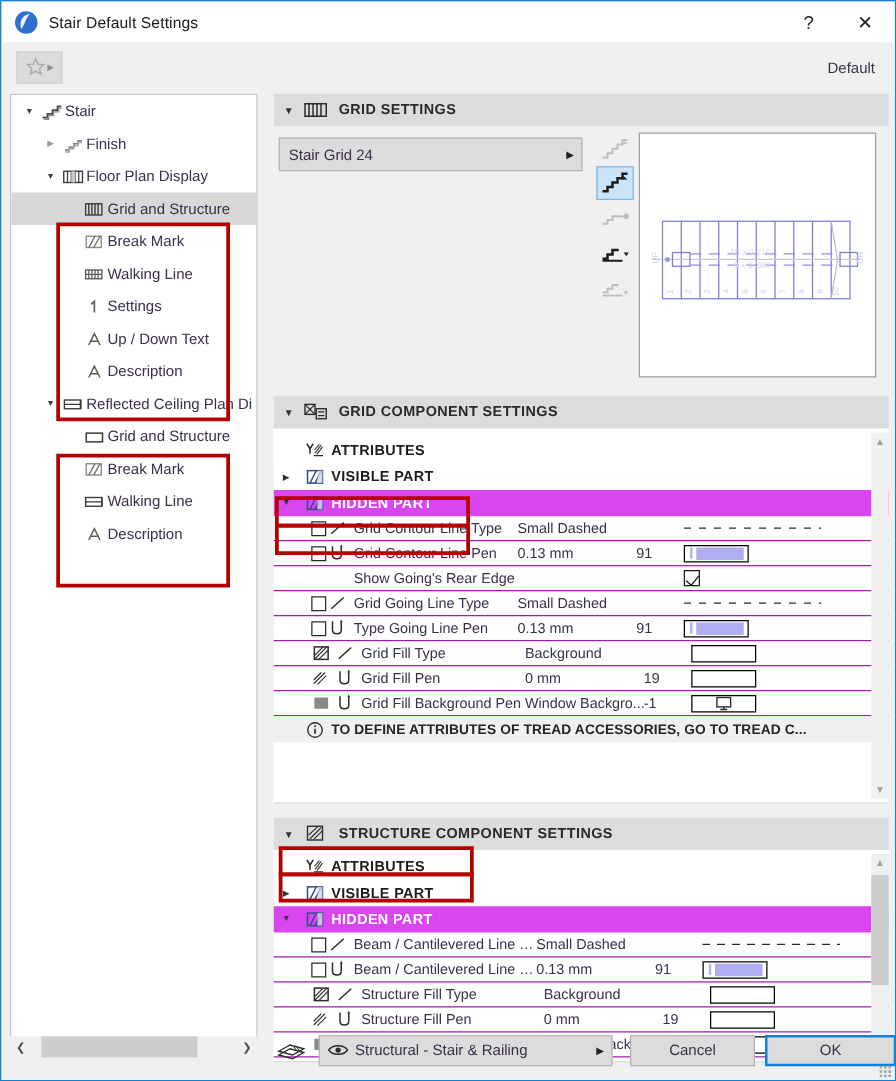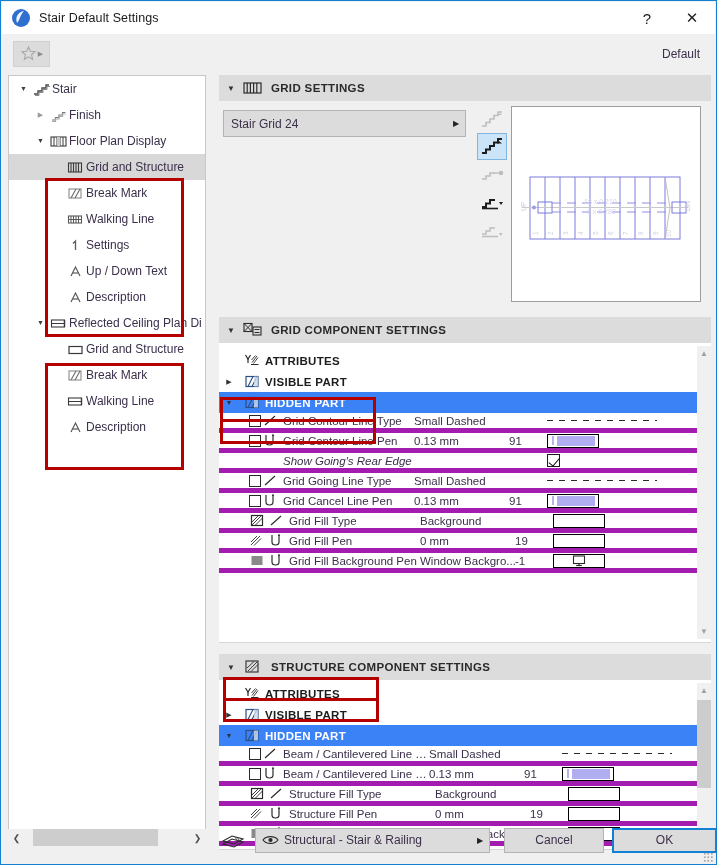--- a/index.html
+++ b/index.html
@@ -140,26 +140,26 @@
     overflow: hidden;
   }
 
   
   .tbl-wrap {
     position: relative; background: #ffffff;
     border-bottom: 1px solid #d6d6d6;
   }
   .srow {
     display: flex; align-items: center; height: 20px;
-    border-bottom: 5px solid #a21caf;
+    border-bottom: 1px solid #a21caf;
     white-space: nowrap;
   }
   .srow.grouprow { height: 21px; border-bottom: none; }
   .srow.attr { height: 21px; border-bottom: none; background:#fff; }
-  .srow.sel { background: #3b82f6; color: #ffffff; }
+  .srow.sel { background: #d946ef; color: #ffffff; }
   .srow.info { background: #f0f0f0; height: 21px; border-bottom: none; }
 
   .c-tw { width: 20px; flex: 0 0 20px; text-align: center; font-size: 7px; color: #333; }
   .c-ico { width: 26px; flex: 0 0 26px; display: flex; align-items: center; justify-content: center; }
   .c-ico2 { width: 18px; flex: 0 0 18px; display: flex; align-items: center; justify-content: center; }
   .c-chk {
     width: 12px; height: 12px; border: 1.3px solid #2a2a2a; background: #fff;
     flex: 0 0 12px;
   }
   .c-name {
@@ -662,21 +662,21 @@
             <span style="width:120px;flex:0 0 120px;display:flex;align-items:center;">
               <span class="swatch">
                 <span class="tick"></span>
                 <span class="fill"></span>
               </span>
             </span>
           </div>
           <div class="srow">
             <span style="width:30px;flex:0 0 30px;"></span>
             <span style="width:30px;flex:0 0 30px;"></span>
-            <span class="c-name" style="width:135px;flex:0 0 135px;padding-left:4px;font-style:italic;">Show Going's Rear Edge</span>
+            <span class="c-name" style="width:135px;flex:0 0 135px;padding-left:4px;">Show Going's Rear Edge</span>
             <span class="c-val" style="width:95px;flex:0 0 95px;"></span>
             <span class="c-num" style="width:38px;flex:0 0 38px;"></span>
             <span style="width:120px;flex:0 0 120px;display:flex;align-items:center;">
               <span class="ckbox"></span>
             </span>
           </div>
           <div class="srow">
             <span style="width:30px;flex:0 0 30px;"></span>
             <span class="c-chk"></span>
             <span class="c-ico2">
@@ -694,21 +694,21 @@
           <div class="srow">
             <span style="width:30px;flex:0 0 30px;"></span>
             <span class="c-chk"></span>
             <span class="c-ico2">
               <svg width="17" height="15" viewBox="0 0 17 15">
                 <path d="M4 2 L4 9 Q4 12 7.5 12 Q11 12 11 9" fill="none" stroke="#2b2b2b" stroke-width="1.2"></path>
                 <line x1="11" y1="9" x2="11" y2="3" stroke="#2b2b2b" stroke-width="1.2"></line>
                 <path d="M9.8 3 L12.2 3 L11 0.6 Z" fill="#2b2b2b"></path>
               </svg>
             </span>
-            <span class="c-name" style="width:135px;flex:0 0 135px;padding-left:4px;">Grid Cancel Line Pen</span>
+            <span class="c-name" style="width:135px;flex:0 0 135px;padding-left:4px;">Type Going Line Pen</span>
             <span class="c-val" style="width:95px;flex:0 0 95px;">0.13 mm</span>
             <span class="c-num" style="width:38px;flex:0 0 38px;">91</span>
             <span style="width:120px;flex:0 0 120px;display:flex;align-items:center;">
               <span class="swatch">
                 <span class="tick"></span>
                 <span class="fill"></span>
               </span>
             </span>
           </div>
           <div class="srow">
@@ -781,20 +781,31 @@
               <span class="swatch" style="justify-content:center;">
                 <svg width="14" height="12" viewBox="0 0 14 12">
                   <rect x="1.5" y="1" width="11" height="7.5" fill="none" stroke="#2b2b2b" stroke-width="1.1"></rect>
                   <line x1="7" y1="8.5" x2="7" y2="10.3" stroke="#2b2b2b" stroke-width="1.1"></line>
                   <line x1="4.2" y1="10.5" x2="9.8" y2="10.5" stroke="#2b2b2b" stroke-width="1.2"></line>
                 </svg>
               </span>
             </span>
           </div>
         </div>
+      <div class="srow info">
+        <span class="c-tw"></span>
+        <span class="c-ico">
+          <svg width="14" height="14" viewBox="0 0 14 14">
+            <circle cx="7" cy="7" r="5.8" fill="none" stroke="#2b2b2b" stroke-width="1.1"></circle>
+            <line x1="7" y1="6" x2="7" y2="10" stroke="#2b2b2b" stroke-width="1.3"></line>
+            <circle cx="7" cy="4" r="0.8" fill="#2b2b2b"></circle>
+          </svg>
+        </span>
+        <span class="infotext">TO DEFINE ATTRIBUTES OF TREAD ACCESSORIES, GO TO TREAD C...</span>
+      </div>
       <div class="vsb" style="top:3px; bottom:3px; right:0;">
         <span class="up">▲</span>
         <span class="dn">▼</span>
       </div>
     </div>
 
     <div class="sec-gap"></div>
 
     <div class="section-head">
       <span class="sh-caret">▼</span>

